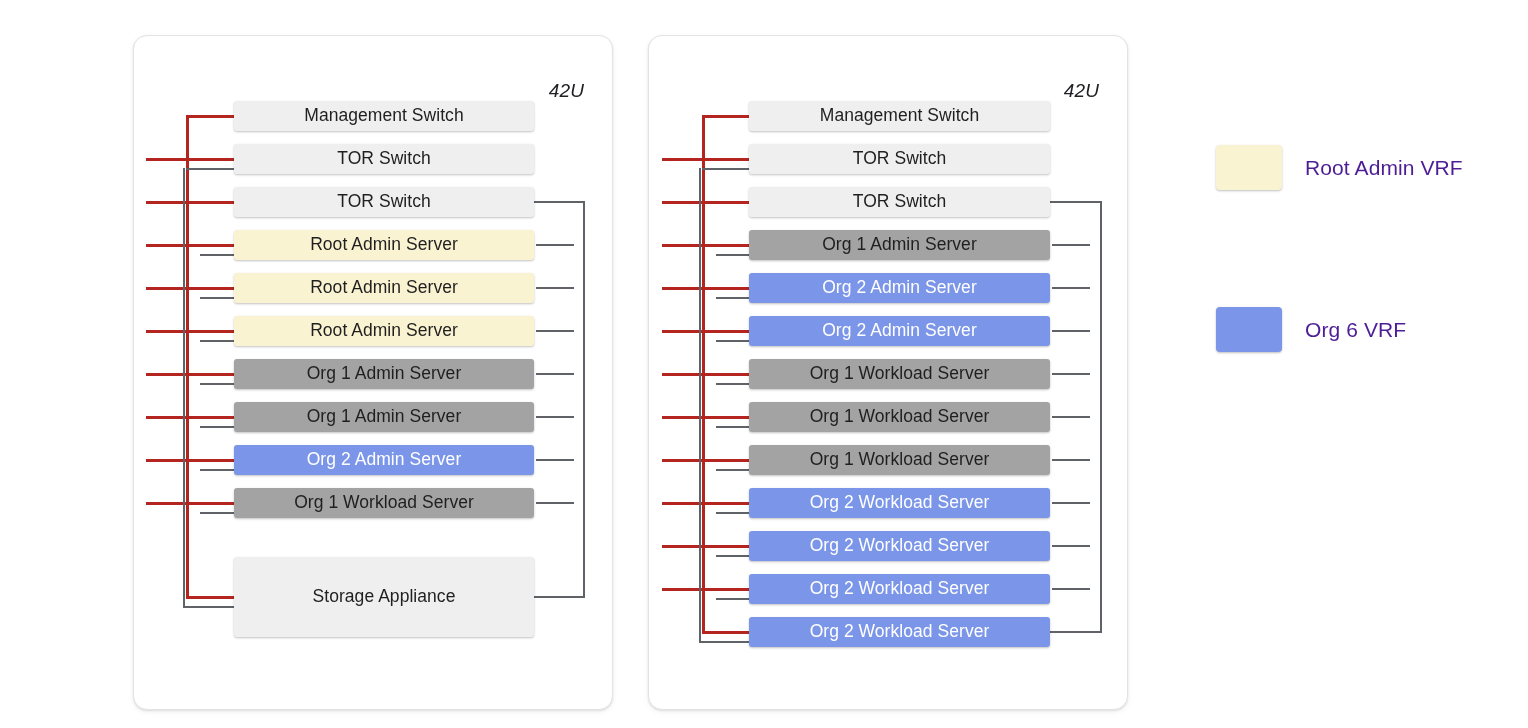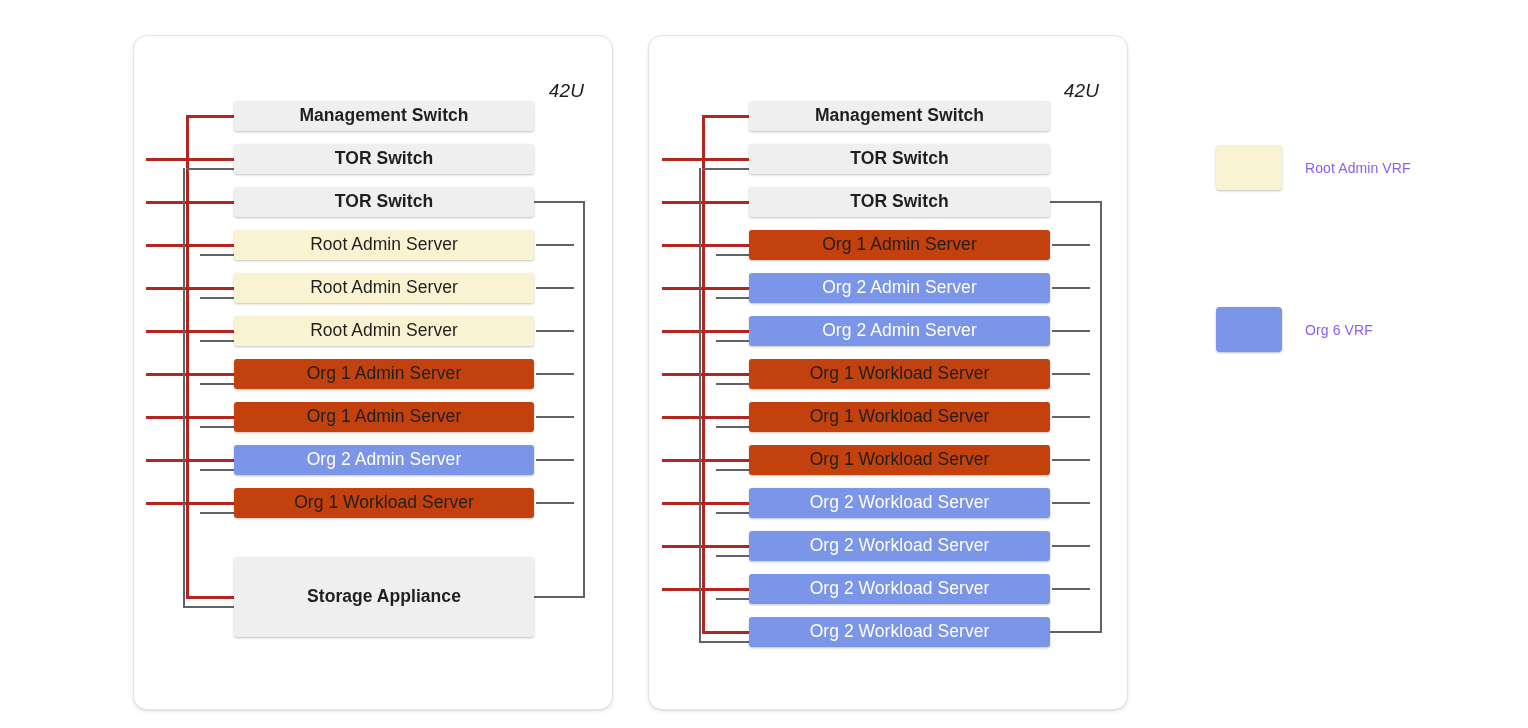--- a/index.html
+++ b/index.html
@@ -43,23 +43,23 @@
     border-radius: 3px;
     display: flex;
     align-items: center;
     justify-content: center;
     font-size: 17.5px;
     line-height: 1;
     letter-spacing: .05px;
     white-space: nowrap;
     box-shadow: 0 1px 2px rgba(0,0,0,.16), 0 1px 3px rgba(0,0,0,.09);
   }
-  .unit.t-neutral { background: #efefef; color: #1f1f1f; font-weight: bold; }
+  .unit.t-neutral { background: #efefef; color: #1f1f1f; }
   .unit.t-root    { background: #faf3d2; color: #1f1f1f; }
-  .unit.t-org1    { background: #c2410c; color: #1f1f1f; }
+  .unit.t-org1    { background: #a3a3a3; color: #1f1f1f; }
   .unit.t-org2    { background: #7b95e8; color: #ffffff; }
 
   
   .wire { position: absolute; }
   .wire.h-red   { height: 3px;  background: #b52520; }
   .wire.v-red   { width: 3px;   background: #b52520; }
   .wire.h-gray  { height: 2px;  background: #5f6368; }
   .wire.v-gray  { width: 2px;   background: #5f6368; }
 
   
@@ -71,22 +71,22 @@
   }
   .legend-swatch {
     width: 66px;
     height: 45px;
     border-radius: 4px;
     box-shadow: 0 1px 2px rgba(0,0,0,.16), 0 1px 3px rgba(0,0,0,.10);
     flex: none;
   }
   .legend-label {
     margin-left: 23px;
-    font-size: 14px;
-    color: #8b5cf6;
+    font-size: 21px;
+    color: #4c1d95;
     white-space: nowrap;
     letter-spacing: .1px;
   }
 </style>
 </head>
 <body>
 
 <div id="canvas">
 
   <div class="rack" id="rack-left" style="left:133px; top:35px; width:478px; height:673px;">

